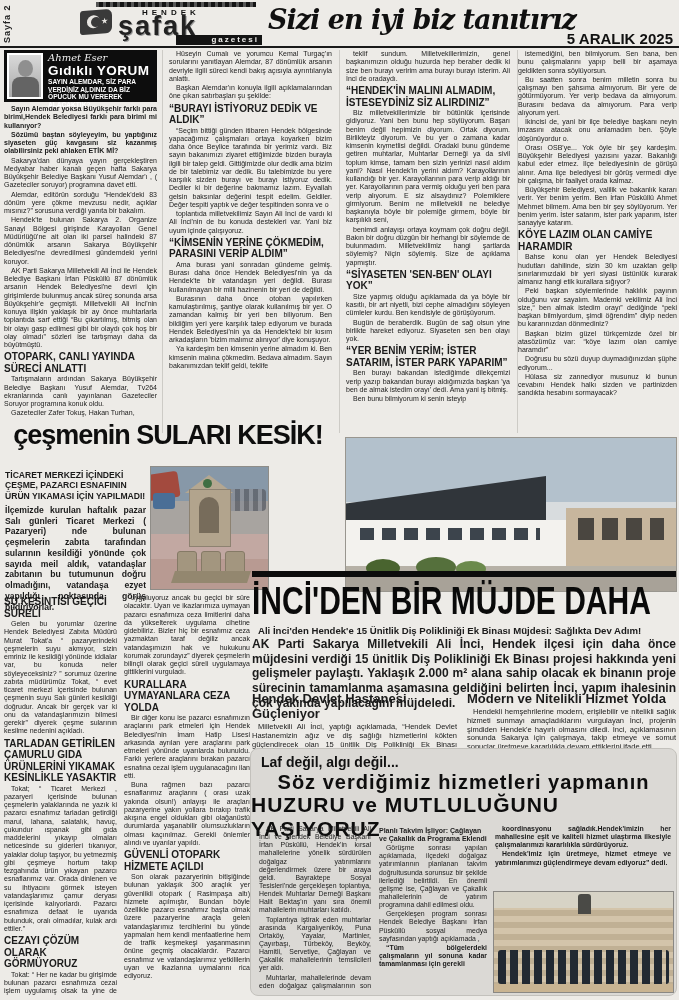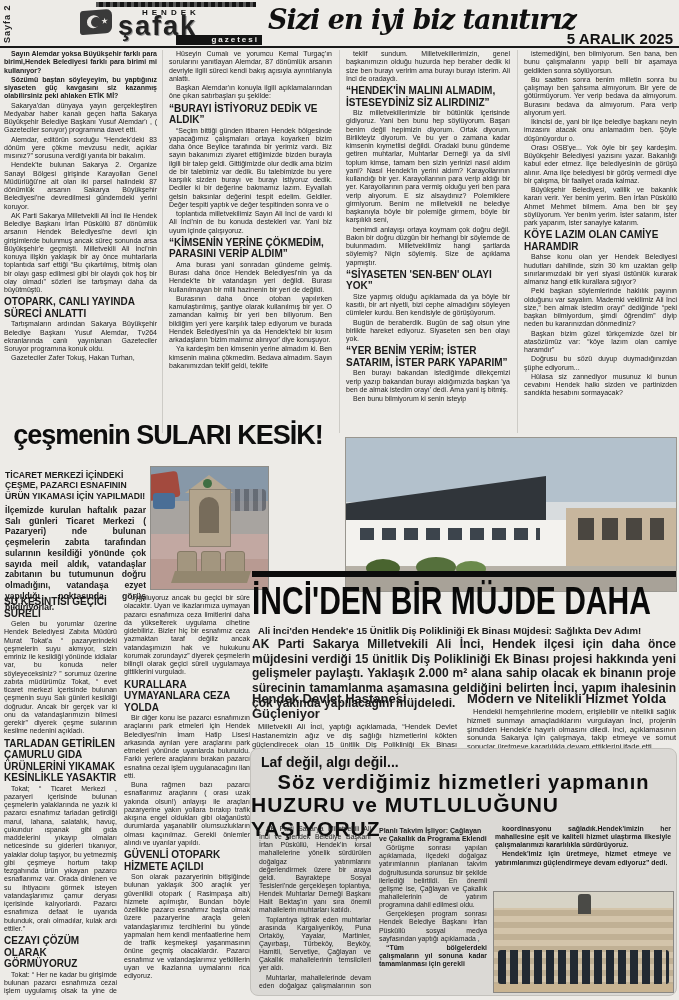--- a/index.html
+++ b/index.html
@@ -28,21 +28,21 @@
   .hdr-date{position:absolute;right:6px;top:30px;font-size:15px;font-weight:bold;color:#111;}
   
   .para{font-size:7px;line-height:1.18;text-align:justify;text-indent:7px;margin:0 0 1px 0;}
   .bold-p{font-weight:bold;}
   .sub-h{font-size:10px;font-weight:bold;line-height:1.15;margin:2px 0 1px 0;}
   .col{position:absolute;top:50px;height:383px;overflow:hidden;}
   .col+.col{border-left:1px solid #cdcbc6;}
   #ycol1{left:4px;width:153px;}
   #ycol2{left:162px;width:170px;padding-left:6px;box-sizing:border-box;}
   #ycol3{left:339px;width:171px;padding-left:6px;box-sizing:border-box;}
-  #ycol4{left:517px;width:160px;padding-left:6px;box-sizing:border-box;}
+  #ycol4{left:517px;width:160px;box-sizing:border-box;}
   
   .ybox{background:#0d0d0d;color:#fff;position:relative;width:153px;height:52px;margin-bottom:3px;}
   .yphoto{position:absolute;left:3px;top:3px;width:36px;height:46px;background:linear-gradient(#d9d9d9,#a8a8a8);
           border:2px solid #fff;box-sizing:border-box;overflow:hidden;}
   .yphoto .head{position:absolute;left:9px;top:5px;width:15px;height:17px;border-radius:50%;background:#8f8f8f;}
   .yphoto .body{position:absolute;left:3px;top:22px;width:27px;height:22px;border-radius:8px 8px 0 0;background:#646464;}
   .yauthor{position:absolute;left:44px;top:2px;font-family:"DejaVu Serif",serif;font-style:italic;
            font-size:10px;color:#f0f0f0;}
   .ytitle{position:absolute;left:44px;top:13px;font-size:13.5px;font-weight:900;letter-spacing:.5px;color:#fff;}
   .ykicker{position:absolute;left:44px;top:28px;width:106px;font-size:6.6px;font-weight:bold;line-height:1.15;color:#fff;}
@@ -126,20 +126,29 @@
       </div>
       <div class="mast-hendek">HENDEK</div>
       <div class="mast-title">şafak</div>
       <div class="mast-gaz">gazetesi</div>
     </div>
     <div class="slogan">Sizi en iyi biz tanıtırız</div>
     <div class="hdr-date">5 ARALIK 2025</div>
   </div>
 
   <div class="col" id="ycol1">
+    <div class="ybox">
+      <div class="yphoto">
+        <div class="head"></div>
+          <div class="body"></div>
+      </div>
+      <div class="yauthor">Ahmet Eser</div>
+      <div class="ytitle">Gıdıklı YORUM</div>
+      <div class="ykicker">SAYIN ALEMDAR, SİZ PARA VERDİNİZ ALDINIZ DA  BİZ ÖPÜCÜK MÜ VEREREK ALACAKTIK?</div>
+    </div>
     <div>
         <div class="para bold-p">Sayın Alemdar yoksa Büyükşehir farklı para birimi,Hendek Belediyesi farklı para birimi mi kullanıyor?</div>
         <div class="para bold-p">Sözümü baştan söyleyeyim, bu yaptığınız siyaseten güç kavgasını siz kazanmış olabilirsiniz  peki ahlaken ETİK Mİ?</div>
         <div class="para">Sakarya'dan dünyaya yayın gerçekleştiren Medyabar  haber kanalı geçen hafta Sakarya Büyükşehir Belediye Başkanı Yusuf Alemdar'ı , ( Gazeteciler soruyor) programına davet etti.</div>
         <div class="para">Alemdar, editörün sorduğu “Hendek'deki 83 dönüm yere çökme mevzusu nedir, açıklar mısınız?” sorusuna verdiği yanıta bir bakalım.</div>
         <div class="para">Hendek'te bulunan Sakarya 2. Organize Sanayi Bölgesi girişinde Karayolları Genel Müdürlüğü'ne ait olan iki parsel halindeki 87 dönümlük arsanın Sakarya  Büyükşehir Belediyesi'ne devredilmesi gündemdeki yerini koruyor.</div>
         <div class="para">AK Parti Sakarya Milletvekili Ali İnci ile Hendek Belediye Başkanı İrfan Püsküllü 87 dönümlük arsanın Hendek Belediyesi'ne devri için girişimlerde bulunmuş ancak süreç sonunda arsa Büyükşehir'e geçmişti. Milletvekili Ali İnci'nin konuya ilişkin yaklaşık bir ay önce muhtarlarla toplantıda sarf ettiği “Bu çıkartılmış, bitmiş olan bir olayı gasp edilmesi gibi bir olaydı çok hoş bir olay olmadı” sözleri ise tartışmayı daha da büyütmüştü.</div>
         <div class="sub-h">OTOPARK, CANLI YAYINDA SÜRECİ ANLATTI</div>
         <div class="para">Tartışmaların ardından Sakarya Büyükşehir Belediye Başkanı Yusuf Alemdar, Tv264 ekranlarında canlı yayınlanan Gazeteciler Soruyor programına konuk oldu.</div>
         <div class="para">Gazeteciler Zafer Tokuş, Hakan Turhan,</div>

